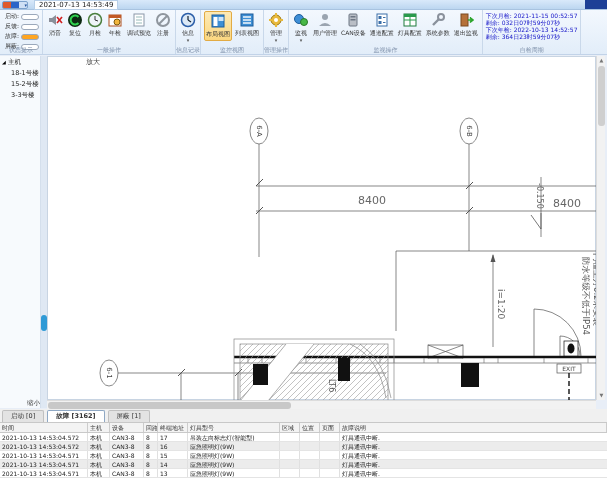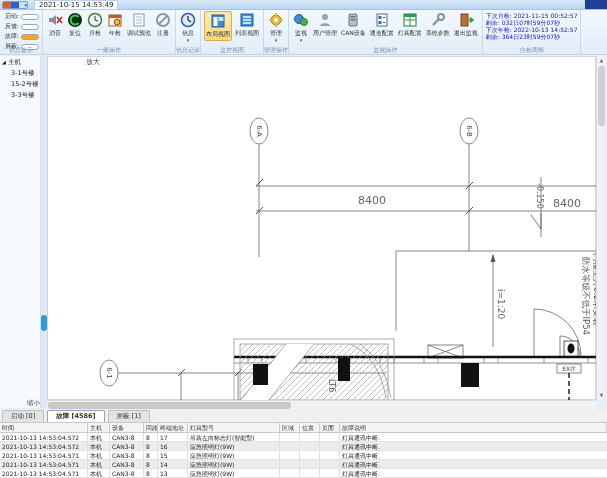--- a/index.html
+++ b/index.html
@@ -92,21 +92,21 @@
 </style>
 </head>
 <body>
 
 <div id="app">
 
   <div class="titlebar">
     <div class="qat">
         <span class="caret">▾</span>
       </div>
-    <div class="title-text">2021-10-15 14:53:49</div>
+    <div class="title-text">2021-07-13 14:53:49</div>
     <div class="win-corner"></div>
   </div>
 
   <div class="ribbon">
 
     <div class="rgroup">
       <div class="status-rows">
         <div class="status-row">
           <span class="sl">启动:</span>
           <span class="status-box" style="background: rgb(255, 255, 255);"></span>
@@ -304,21 +304,21 @@
         <div>剩余: 032日07时59分07秒</div>
         <div>下次年检: 2022-10-13 14:52:57</div>
         <div>剩余: 364日23时59分07秒</div>
       </div>
       <div class="rgroup-label">自检周期</div>
     </div>
   </div>
 
   <div class="tree">
     <div class="tree-root"><span class="tw">◢</span> <span>主机</span></div>
-    <div class="tree-item">3-1号楼</div>
+    <div class="tree-item">18-1号楼</div>
     <div class="tree-item">15-2号楼</div>
     <div class="tree-item">3-3号楼</div>
   </div>
 
   <div class="splitter">
     <div class="split-handle"></div>
   </div>
 
   <div class="canvas">
     <svg width="549" height="344" viewBox="0 0 549 344">
@@ -422,21 +422,21 @@
     <div class="thumb"></div>
     <div class="arr down">▼</div>
   </div>
   <div class="zoomout-label">缩小</div>
   <div class="hscroll">
     <div class="thumb"></div>
   </div>
 
   <div class="tabs">
     <div class="tab">启动 [0]</div>
-    <div class="tab active">故障 [4586]</div>
+    <div class="tab active">故障 [3162]</div>
     <div class="tab">屏蔽 [1]</div>
   </div>
 
   <div class="grid">
     <div class="grow hdr" id="grid-header">
         <div class="gcell c0">时间</div>
         <div class="gcell c1">主机</div>
         <div class="gcell c2">设备</div>
         <div class="gcell c3">回路</div>
         <div class="gcell c4">终端地址</div>

